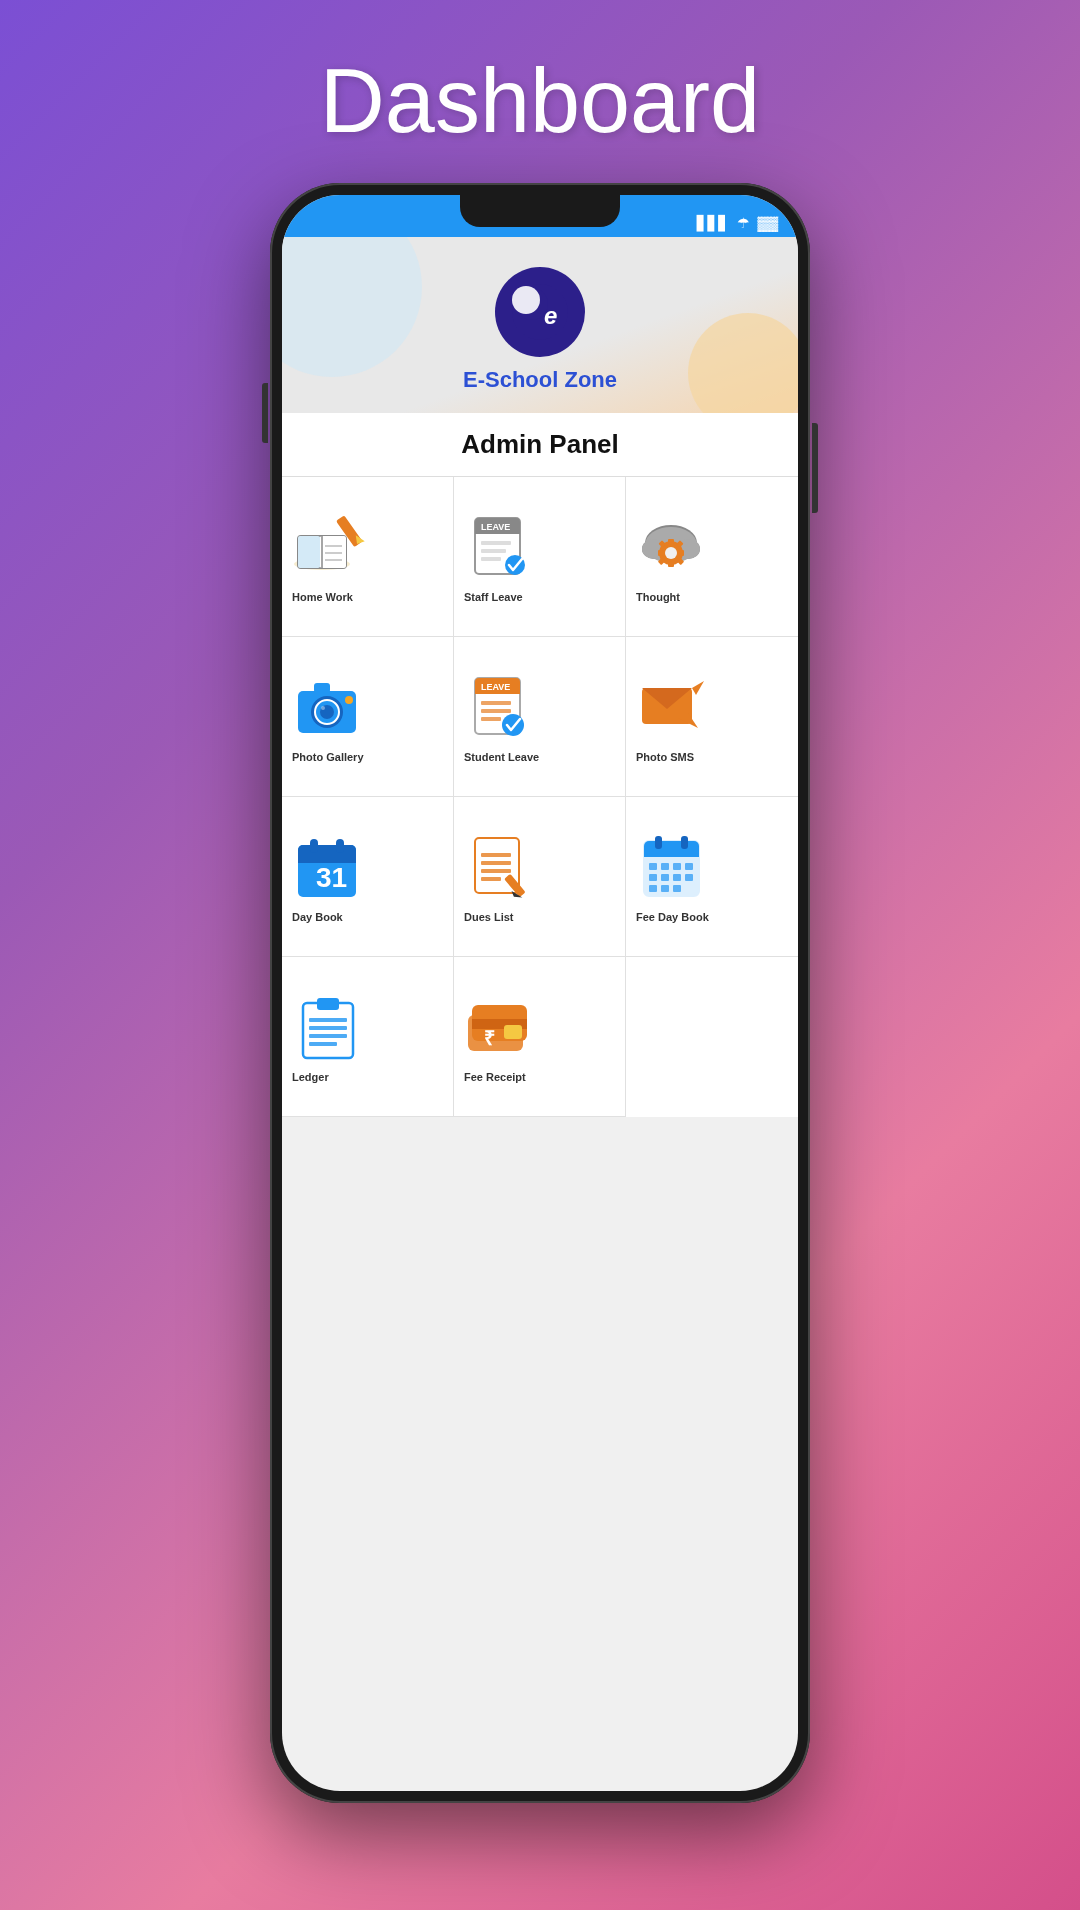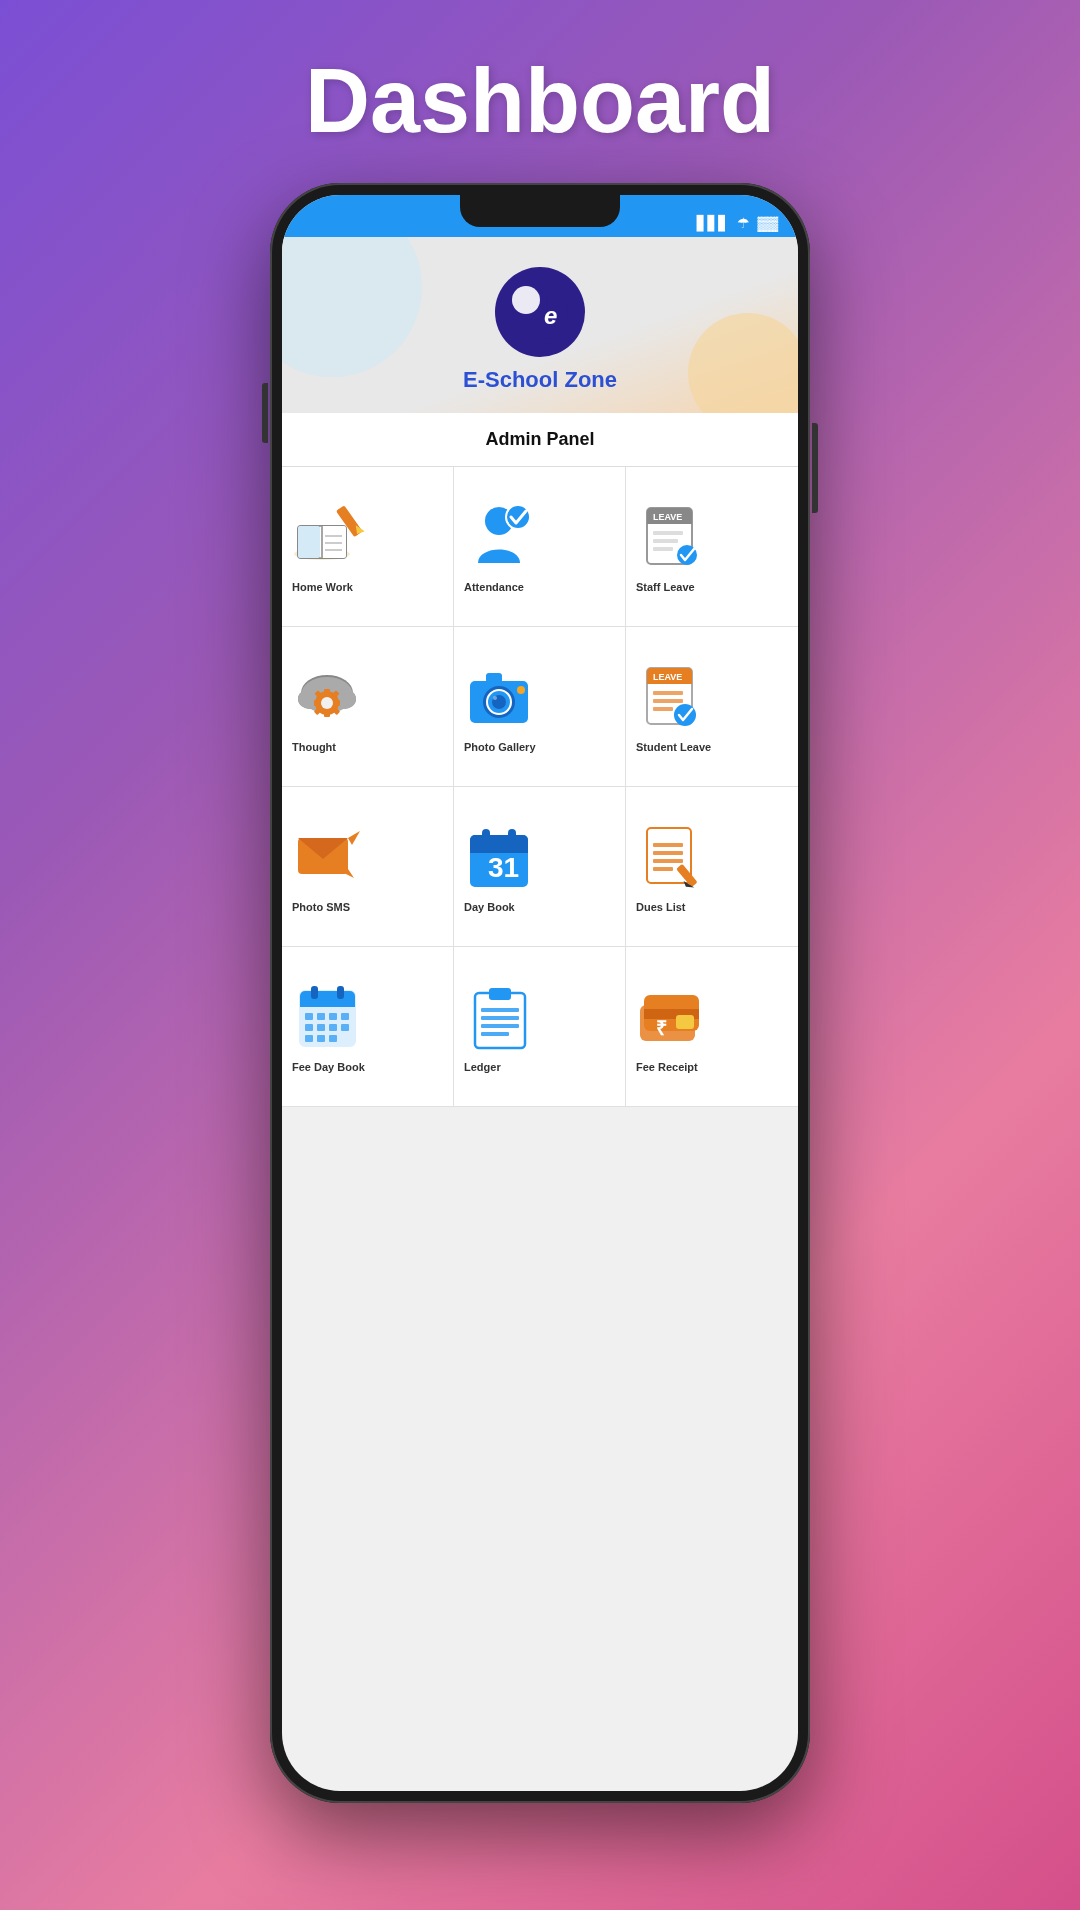--- a/index.html
+++ b/index.html
@@ -10,21 +10,21 @@
       display: flex;
       flex-direction: column;
       align-items: center;
       font-family: Arial, sans-serif;
       position: relative;
       overflow: hidden;
     }
     .page-title {
       color: white;
       font-size: 90px;
-      font-weight: bold;
+      font-weight: normal;
       margin-top: 50px;
       margin-bottom: 30px;
       text-shadow: 2px 2px 8px rgba(0,0,0,0.2);
     }
     
     .phone-frame {
       width: 540px;
       height: 1620px;
       background: #1a1a1a;
       border-radius: 70px;
@@ -121,21 +121,21 @@
       z-index: 2;
     }
     
     .admin-panel-bar {
       background: white;
       padding: 16px;
       text-align: center;
       border-bottom: 1px solid #ddd;
     }
     .admin-panel-bar span {
-      font-size: 18px;
+      font-size: 26px;
       font-weight: bold;
       color: #111;
     }
     
     .menu-grid {
       background: white;
       display: grid;
       grid-template-columns: 1fr 1fr 1fr;
       flex: 1;
     }
@@ -242,33 +242,20 @@
             <line x1="33" y1="37" x2="50" y2="37" stroke="#bbb" stroke-width="1.5"></line>
             <line x1="33" y1="44" x2="50" y2="44" stroke="#bbb" stroke-width="1.5"></line>
 
             <rect x="44" y="5" width="10" height="32" rx="2" fill="#E67E22" transform="rotate(-35,44,5)"></rect>
             <polygon points="52,28 56,38 48,36" fill="#f5c842" transform="rotate(-35,44,5)"></polygon>
           </svg>
         </div>
         <span class="menu-label">Home Work</span>
       </div>
 
-      <div class="menu-item">
-        <div class="menu-icon">
-          <svg width="70" height="65" viewBox="0 0 70 65">
-
-            <circle cx="35" cy="18" r="14" fill="#2196F3"></circle>
-            <path d="M14 60 C14 42 56 42 56 60" fill="#2196F3"></path>
-
-            <circle cx="54" cy="14" r="12" fill="#2196F3" stroke="white" stroke-width="2"></circle>
-            <polyline points="47,14 52,20 62,8" fill="none" stroke="white" stroke-width="3" stroke-linecap="round" stroke-linejoin="round"></polyline>
-          </svg>
-        </div>
-        <span class="menu-label">Attendance</span>
-      </div>
 
       <div class="menu-item">
         <div class="menu-icon">
           <svg width="65" height="65" viewBox="0 0 65 65">
 
             <rect x="8" y="5" width="45" height="56" rx="4" fill="white" stroke="#999" stroke-width="2"></rect>
 
             <rect x="8" y="5" width="45" height="16" rx="4" fill="#888"></rect>
             <rect x="8" y="17" width="45" height="4" fill="#888"></rect>
             <text x="14" y="17" font-size="9" fill="white" font-weight="bold" font-family="Arial">LEAVE</text>

